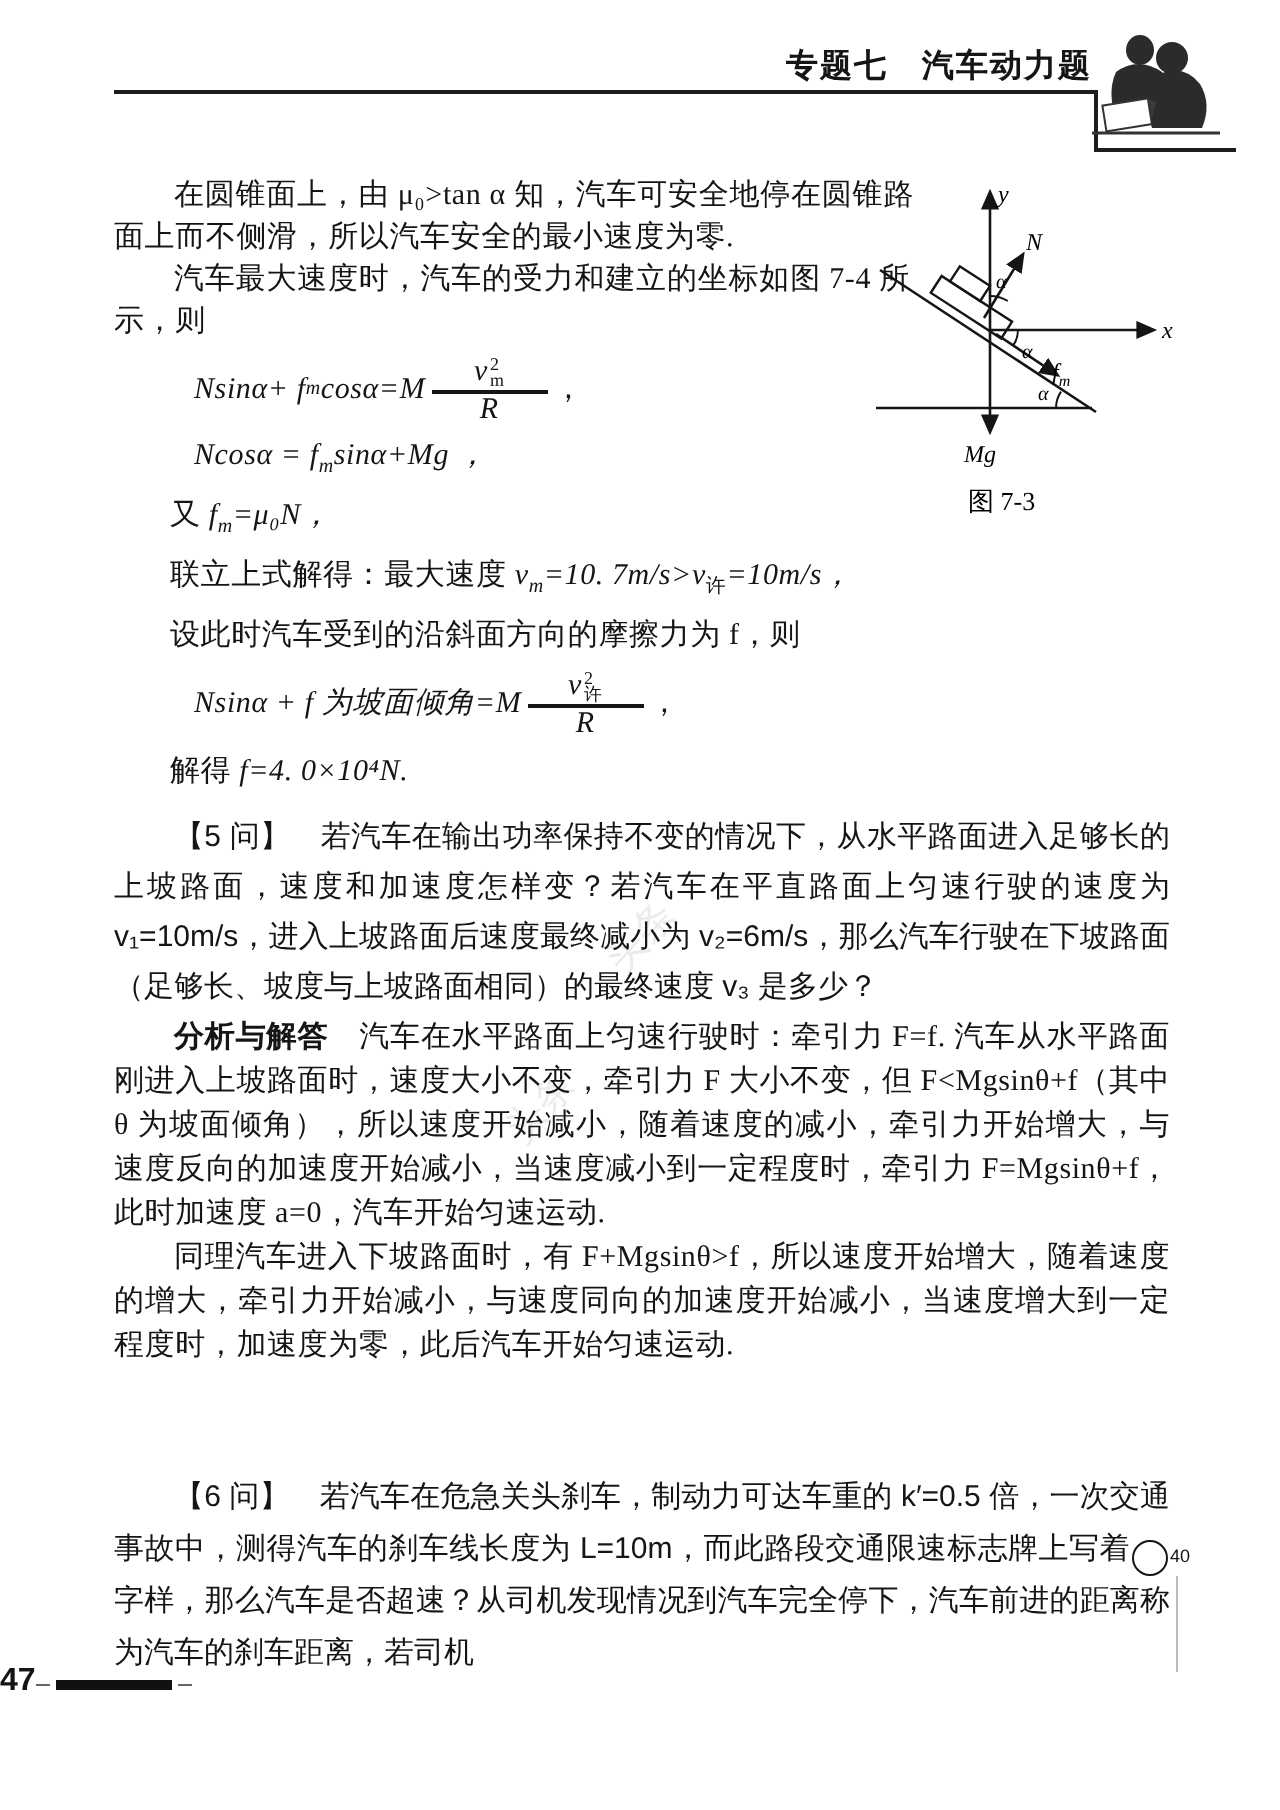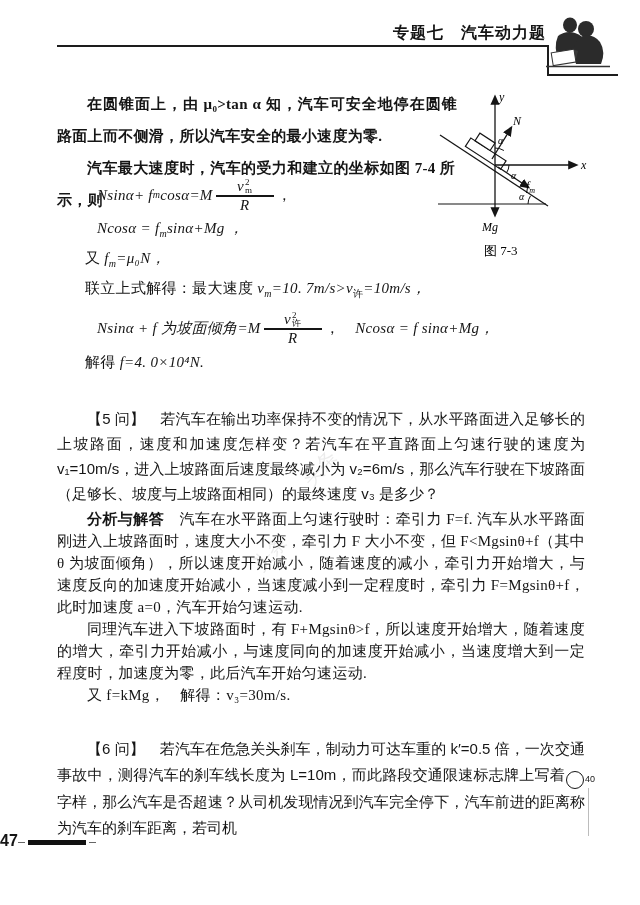--- a/index.html
+++ b/index.html
@@ -16,21 +16,21 @@
 
   
   .figure{position:absolute;left:438px;top:84px;width:182px;height:180px;}
   .figure svg{width:100%;height:100%;}
   .svgm{font-style:italic;font-family:"Liberation Serif","DejaVu Serif",serif;}
 
   
   .blk{position:absolute;left:57px;width:528px;font-size:15px;line-height:25px;
        text-align:justify;letter-spacing:0.3px;}
   .para{margin:0;text-indent:2em;}
-  .intro{top:88px;line-height:32px;font-weight:bold;}
+  .intro{top:88px;line-height:21px;}
   .p1{width:400px;}
   .p2{width:398px;}
 
   .formulas{top:174px;line-height:24px;}
   .fline{margin:0 0 0 28px;text-indent:0;}
   .fline.deep{margin-left:40px;}
   .frac-line{display:flex;align-items:center;height:42px;}
   .frac-line.tall{height:44px;}
   .m{font-style:italic;}
   sub{font-size:10px;}
@@ -151,47 +151,46 @@
     </div>
     <div class="fline deep">
       <span class="m">Ncosα = f</span><sub class="m">m</sub><span class="m">sinα+Mg ，</span>
     </div>
     <div class="fline">
       <span>又 </span><span class="m">f</span><sub class="m">m</sub><span class="m">=μ₀N，</span>
     </div>
     <div class="fline">
       <span>联立上式解得：最大速度 </span><span class="m">v</span><sub class="m">m</sub><span class="m">=10. 7m/s&gt;</span><span class="m">v</span><sub>许</sub><span class="m">=10m/s，</span>
     </div>
+    <div class="fline">设此时汽车受到的沿斜面方向的摩擦力为 f，则</div>
     <div class="fline deep frac-line tall">
       <span class="m">Nsinα + f 为坡面倾角=M</span>
       <span class="frac">
         <span class="num">
             <span>v</span>
             <span class="supsub">
               <span>2</span>
               <span>许</span>
             </span>
           </span>
         <span class="bar"></span>
         <span class="den">R</span>
       </span>
       <span>，　</span>
-      <span class="m">Ncosα = f sinα+Mg，</span>
     </div>
     <div class="fline">
       <span>解得 </span><span class="m">f=4. 0×10⁴N.</span>
     </div>
   </div>
 
   <p class="blk para qp q5"><span>【5 问】</span><span>　若汽车在输出功率保持不变的情况下，从水平路面进入足够长的上坡路面，速度和加速度怎样变？若汽车在平直路面上匀速行驶的速度为 v₁=10m/s，进入上坡路面后速度最终减小为 v₂=6m/s，那么汽车行驶在下坡路面（足够长、坡度与上坡路面相同）的最终速度 v₃ 是多少？</span></p>
 
   <div class="blk analysis">
     <p class="para"><span class="lbl">分析与解答</span><span>　汽车在水平路面上匀速行驶时：牵引力 F=f. 汽车从水平路面刚进入上坡路面时，速度大小不变，牵引力 F 大小不变，但 F&lt;Mgsinθ+f（其中 θ 为坡面倾角），所以速度开始减小，随着速度的减小，牵引力开始增大，与速度反向的加速度开始减小，当速度减小到一定程度时，牵引力 F=Mgsinθ+f，此时加速度 a=0，汽车开始匀速运动.</span></p>
     <p class="para">同理汽车进入下坡路面时，有 F+Mgsinθ&gt;f，所以速度开始增大，随着速度的增大，牵引力开始减小，与速度同向的加速度开始减小，当速度增大到一定程度时，加速度为零，此后汽车开始匀速运动.</p>
-    <p class="para">又 f=kMg，　解得：v₃=30m/s.</p>
   </div>
 
   <p class="blk para qp q6"><span>【6 问】</span><span>　若汽车在危急关头刹车，制动力可达车重的 k′=0.5 倍，一次交通事故中，测得汽车的刹车线长度为 L=10m，而此路段交通限速标志牌上写着</span><span class="circled">40</span><span>字样，那么汽车是否超速？从司机发现情况到汽车完全停下，汽车前进的距离称为汽车的刹车距离，若司机</span></p>
 
   <span class="wmark wm1">头条</span>
   <span class="wmark wm2">头条</span>
   <div class="edge-line"></div>
 
   <div class="footer">
     <div class="pnum">47</div>

